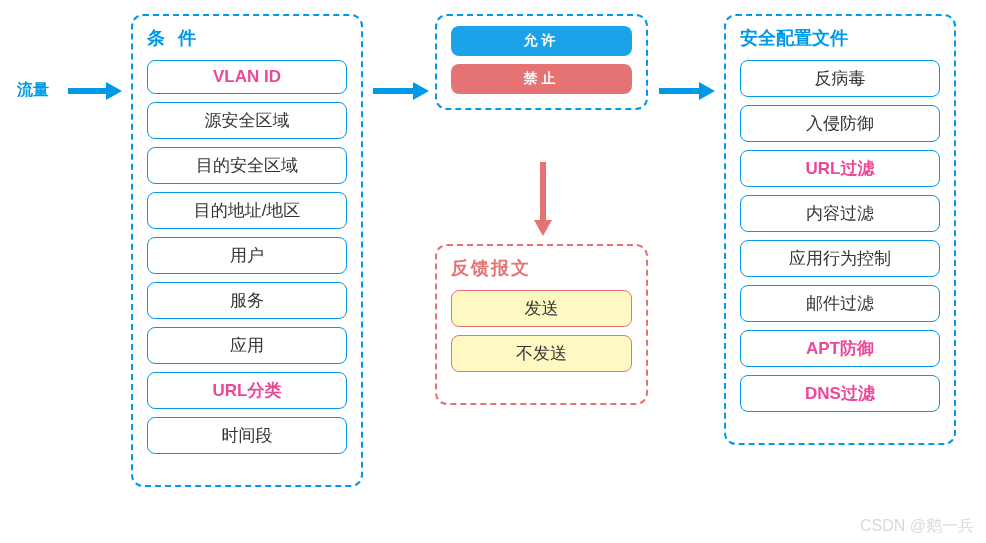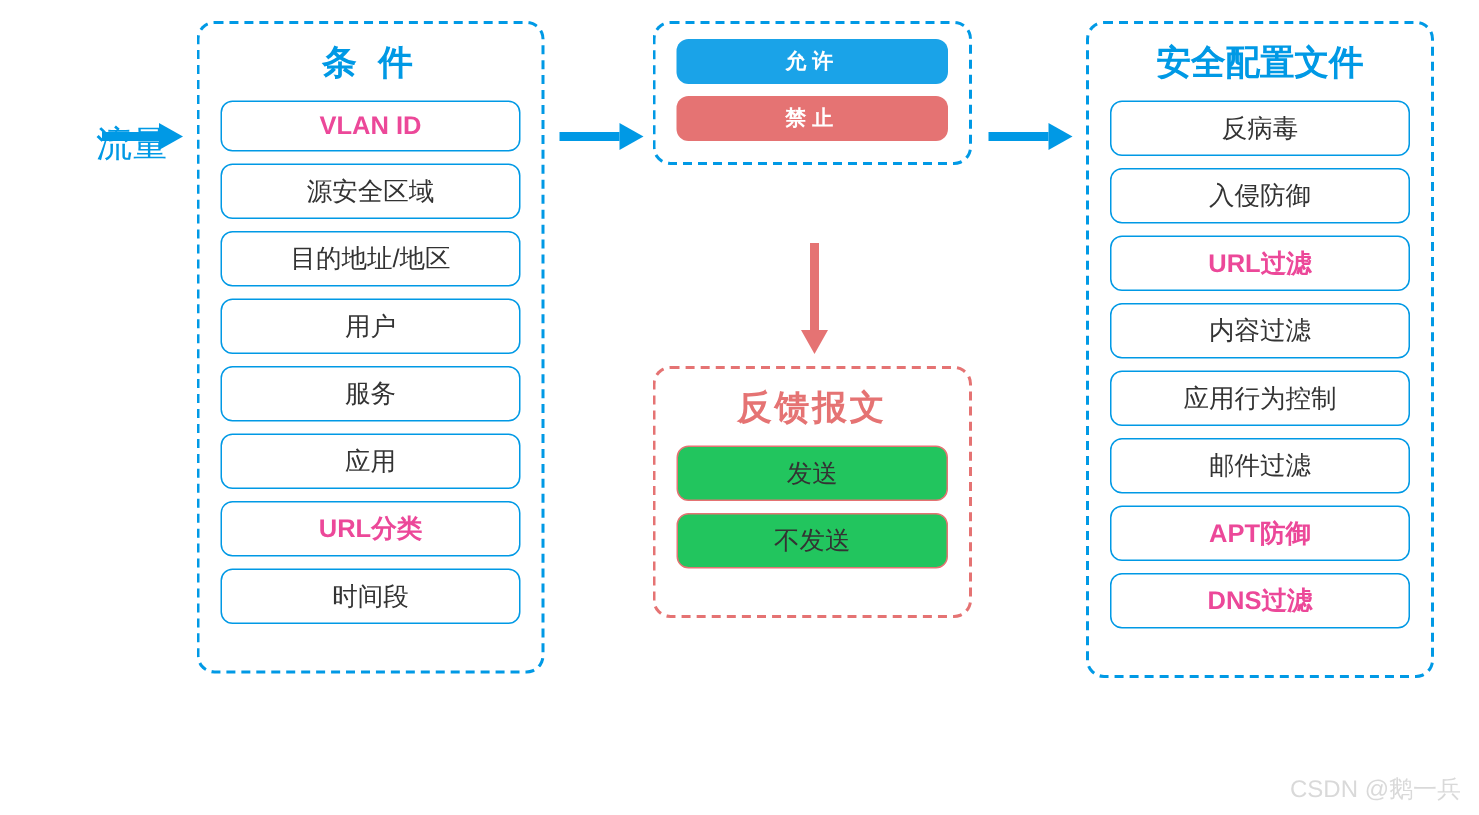--- a/index.html
+++ b/index.html
@@ -8,23 +8,22 @@
       background: #fff;
       width: 986px;
       height: 543px;
       position: relative;
     }
     .traffic-label {
       position: absolute;
       left: 17px;
       top: 80px;
       color: #0099e5;
-      font-size: 24px;
-      font-weight: normal;
-      margin-left: 47px;
+      font-size: 16px;
+      font-weight: bold;
     }
     .arrow {
       position: absolute;
     }
     .arrow-right-blue::after {
       content: '';
       display: block;
       width: 0; height: 0;
       border-top: 9px solid transparent;
       border-bottom: 9px solid transparent;
@@ -54,40 +53,39 @@
     }
     .panel {
       position: absolute;
       border: 2px dashed;
       border-radius: 12px;
       padding: 10px 14px 14px;
     }
     .panel-blue { border-color: #0099e5; }
     .panel-red { border-color: #e57373; }
     .panel-title {
-      text-align: center;
-      font-size: 23px;
+      font-size: 18px;
       font-weight: bold;
       margin-bottom: 10px;
       letter-spacing: 4px;
     }
     .panel-title-blue { color: #0099e5; }
     .panel-title-red { color: #e57373; }
     .item {
       border-radius: 8px;
       padding: 6px 0;
       margin-bottom: 8px;
       text-align: center;
       font-size: 17px;
       color: #333;
       border: 1.5px solid;
     }
     .item:last-child { margin-bottom: 17px; }
     .item-blue { border-color: #0099e5; background: #fff; }
-    .item-red { border-color: #e57373; background: #22c55e; }
+    .item-red { border-color: #e57373; background: #fef9c3; }
     .item-bold { font-weight: bold; color: #ec4899; }
     .action-btn {
       border-radius: 8px;
       padding: 6px 0;
       margin-bottom: 8px;
       text-align: center;
       font-size: 14px;
       font-weight: bold;
       color: #fff;
       letter-spacing: 4px;
@@ -119,20 +117,21 @@
 <div id="arrow1" class="arrow arrow-right-blue"></div>
 <div id="arrow2" class="arrow arrow-right-blue"></div>
 <div id="arrow3" class="arrow arrow-right-blue"></div>
 <div id="arrow4" class="arrow arrow-down-red"></div>
 
 <div id="conditions-panel" class="panel panel-blue">
   <div class="panel-title panel-title-blue">条 件</div>
   <div id="cond-list">
       <div class="item item-blue item-bold">VLAN ID</div>
       <div class="item item-blue">源安全区域</div>
+      <div class="item item-blue">目的安全区域</div>
       <div class="item item-blue">目的地址/地区</div>
       <div class="item item-blue">用户</div>
       <div class="item item-blue">服务</div>
       <div class="item item-blue">应用</div>
       <div class="item item-blue item-bold">URL分类</div>
       <div class="item item-blue">时间段</div>
     </div>
 </div>
 
 <div id="actions-panel" class="panel panel-blue">

